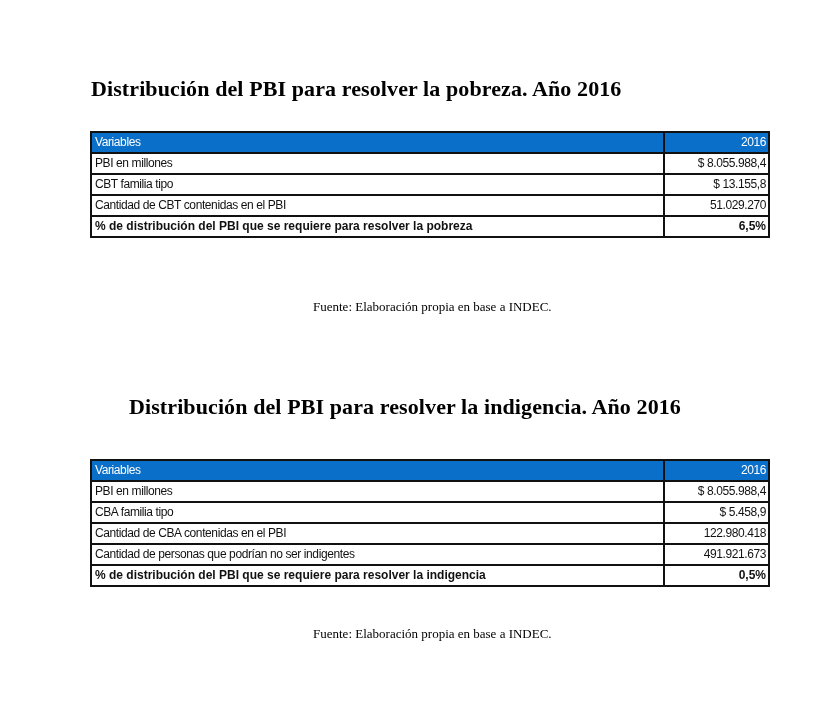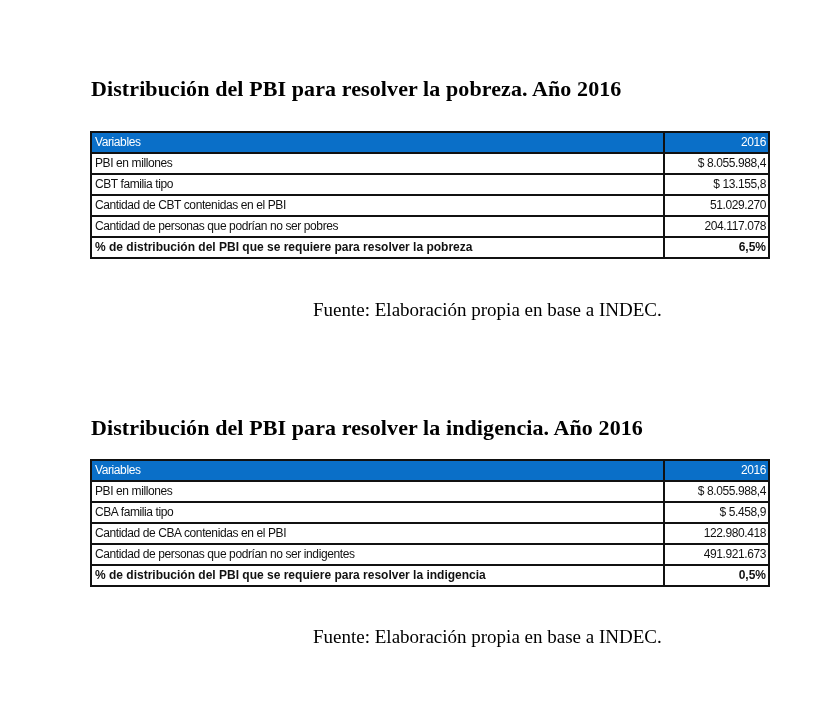--- a/index.html
+++ b/index.html
@@ -22,21 +22,21 @@
     letter-spacing: -0.4px;
   }
   .tbl col.c1 { width: 573px; }
   .tbl col.c2 { width: 105px; }
   .tbl tr.head td { background: #0a6fc8; color: #ffffff; }
   .tbl td.num { text-align: right; padding-left: 18px; }
   .tbl tr.total td { font-weight: bold; letter-spacing: 0px; }
   .source {
     position: absolute; left: 313px;
     font-family: "Liberation Serif", "DejaVu Serif", serif;
-    font-size: 19px; color: #000; white-space: nowrap;
+    font-size: 13px; color: #000; white-space: nowrap;
   }
 </style>
 </head>
 <body>
 
 <div class="title" style="top:76px;">Distribución del PBI para resolver la pobreza. Año 2016</div>
 
 <table class="tbl" style="top:131px;">
   <colgroup>
       <col class="c1">
@@ -52,34 +52,30 @@
     <td class="num">$ 8.055.988,4</td>
   </tr>
   <tr>
     <td>CBT familia tipo</td>
     <td class="num">$ 13.155,8</td>
   </tr>
   <tr>
     <td>Cantidad de CBT contenidas en el PBI</td>
     <td class="num">51.029.270</td>
   </tr>
-  <tr>
-    <td>Cantidad de personas que podrían no ser pobres</td>
-    <td class="num">204.117.078</td>
-  </tr>
   <tr class="total">
     <td>% de distribución del PBI que se requiere para resolver la pobreza</td>
     <td class="num">6,5%</td>
   </tr>
 </tbody>
   </table>
 
 <div class="source" style="top:299px;">Fuente: Elaboración propia en base a INDEC.</div>
 
-<div class="title" style="top:415px;">Distribución del PBI para resolver la indigencia. Año 2016</div>
+<div class="title" style="top:394px;margin-left:38px;">Distribución del PBI para resolver la indigencia. Año 2016</div>
 
 <table class="tbl" style="top:459px;">
   <colgroup>
       <col class="c1">
       <col class="c2">
     </colgroup>
   <tbody>
       <tr class="head">
     <td>Variables</td>
     <td class="num">2016</td>

